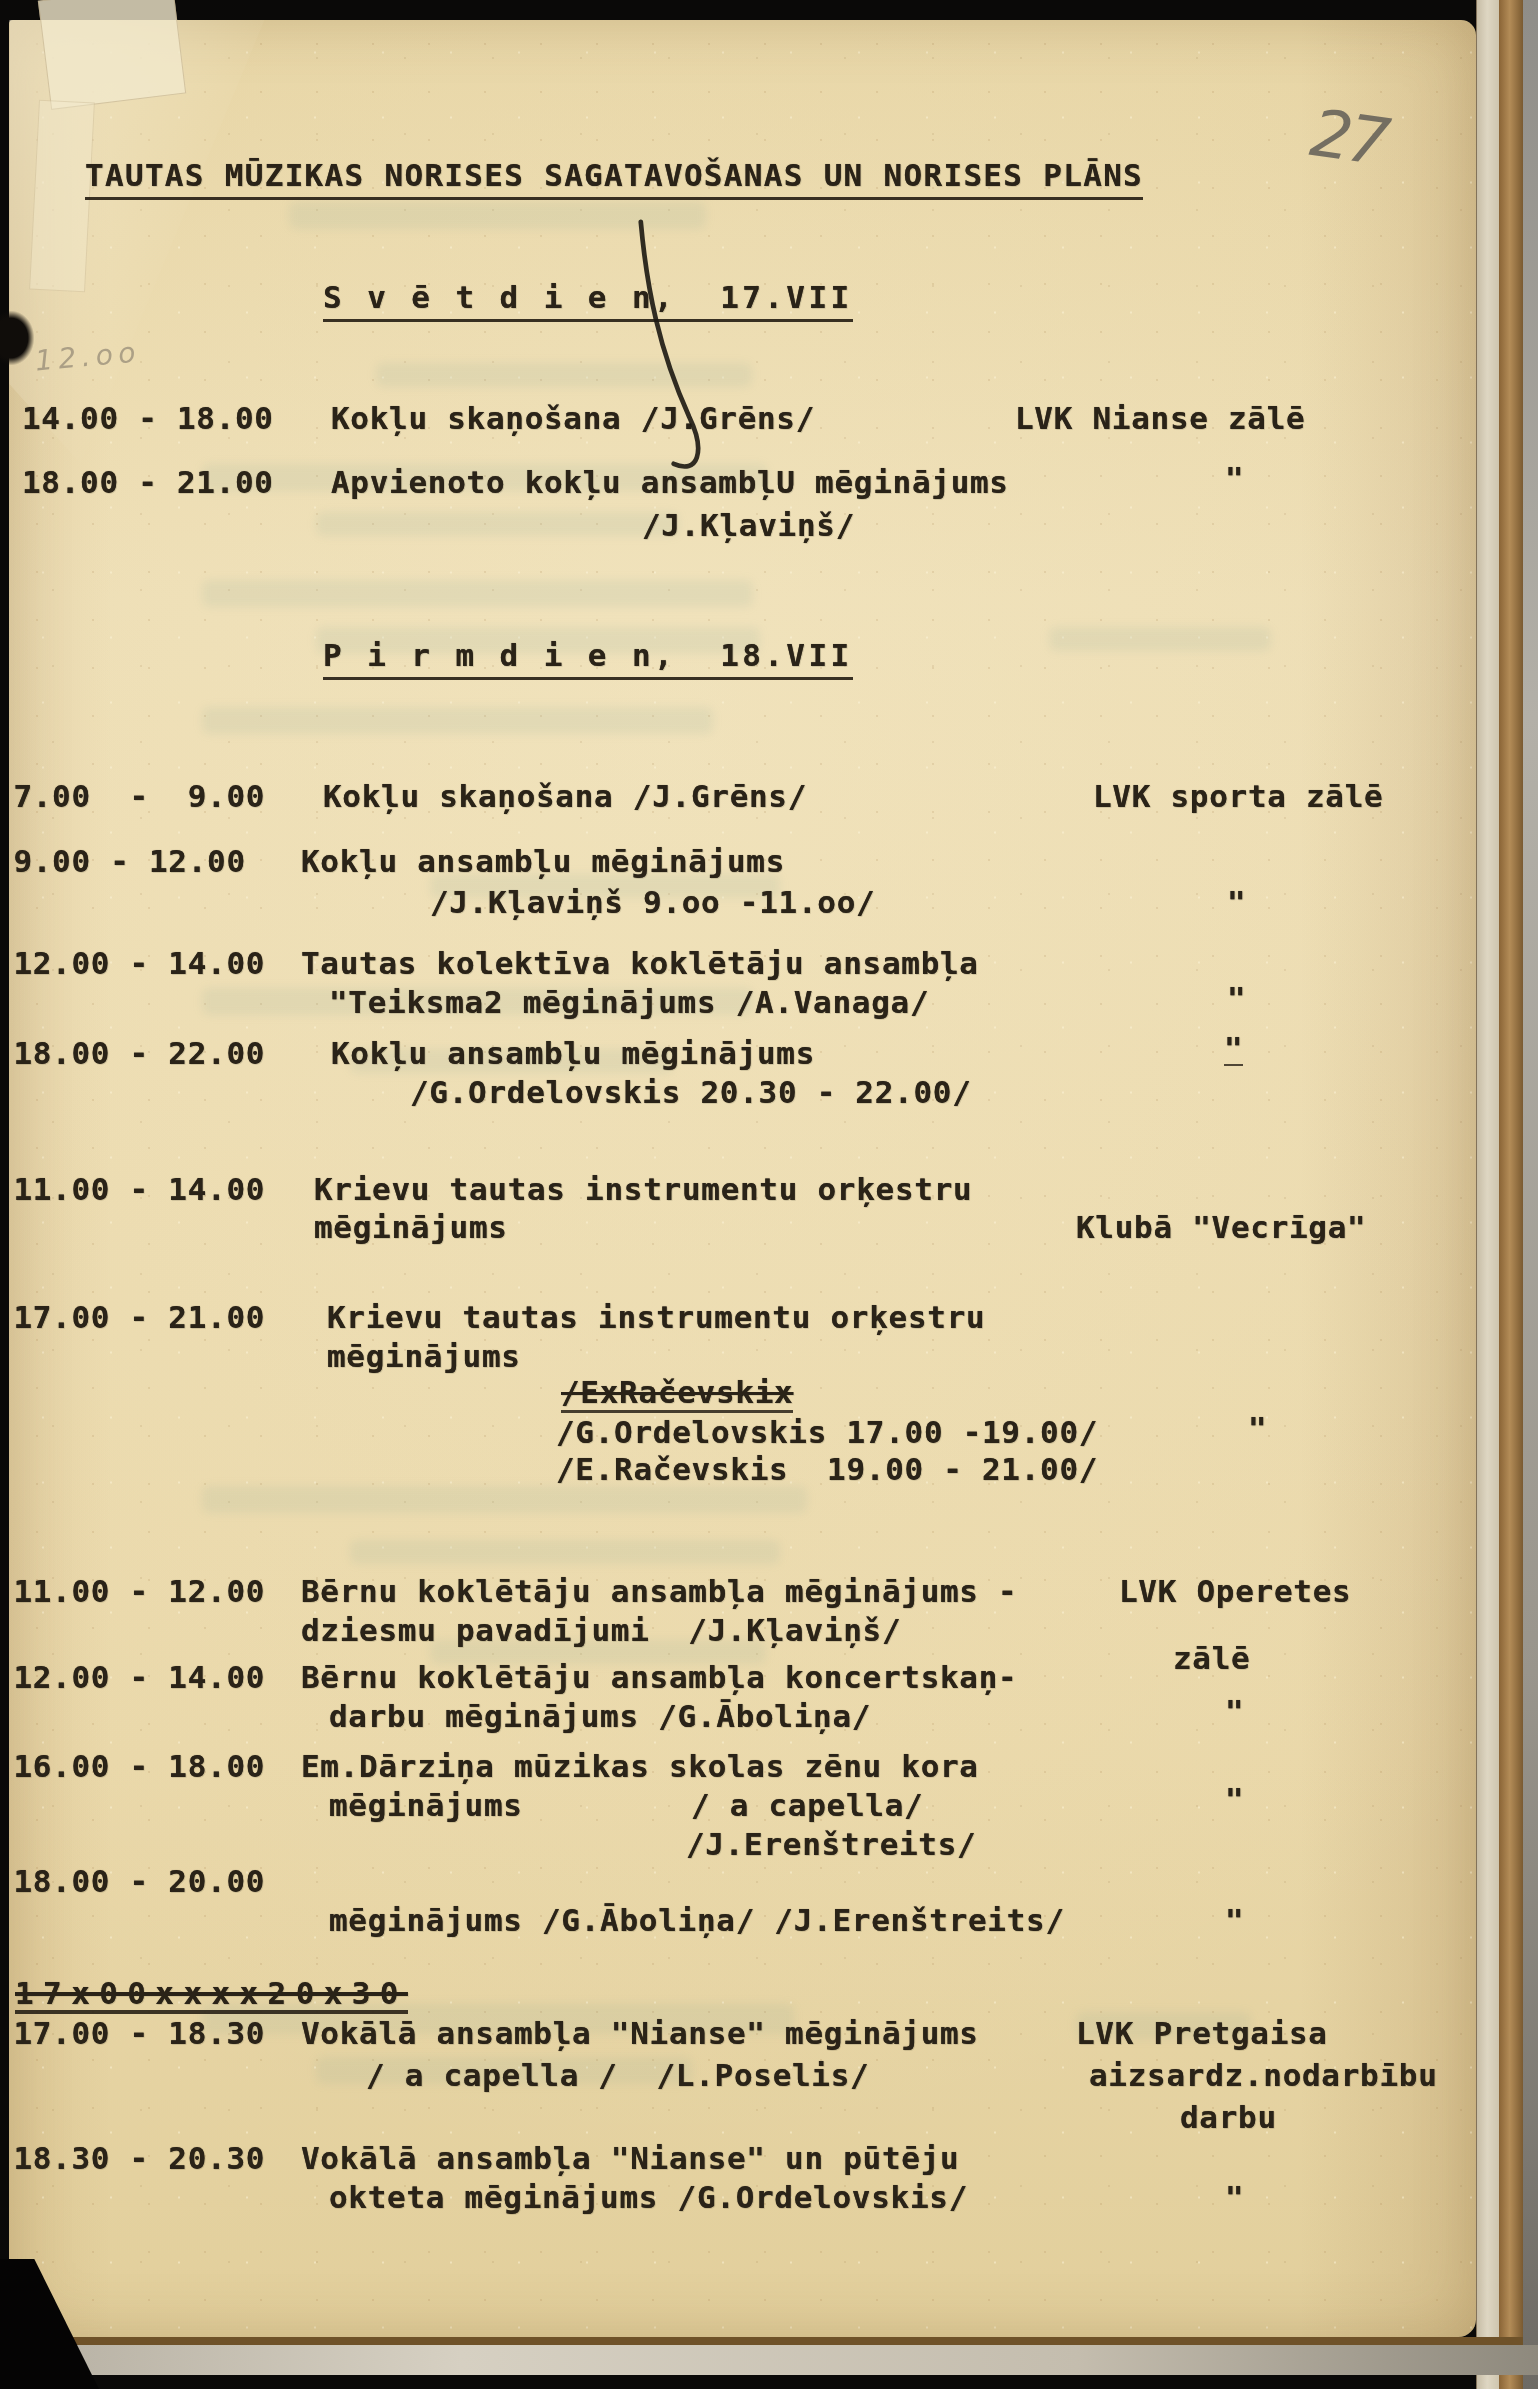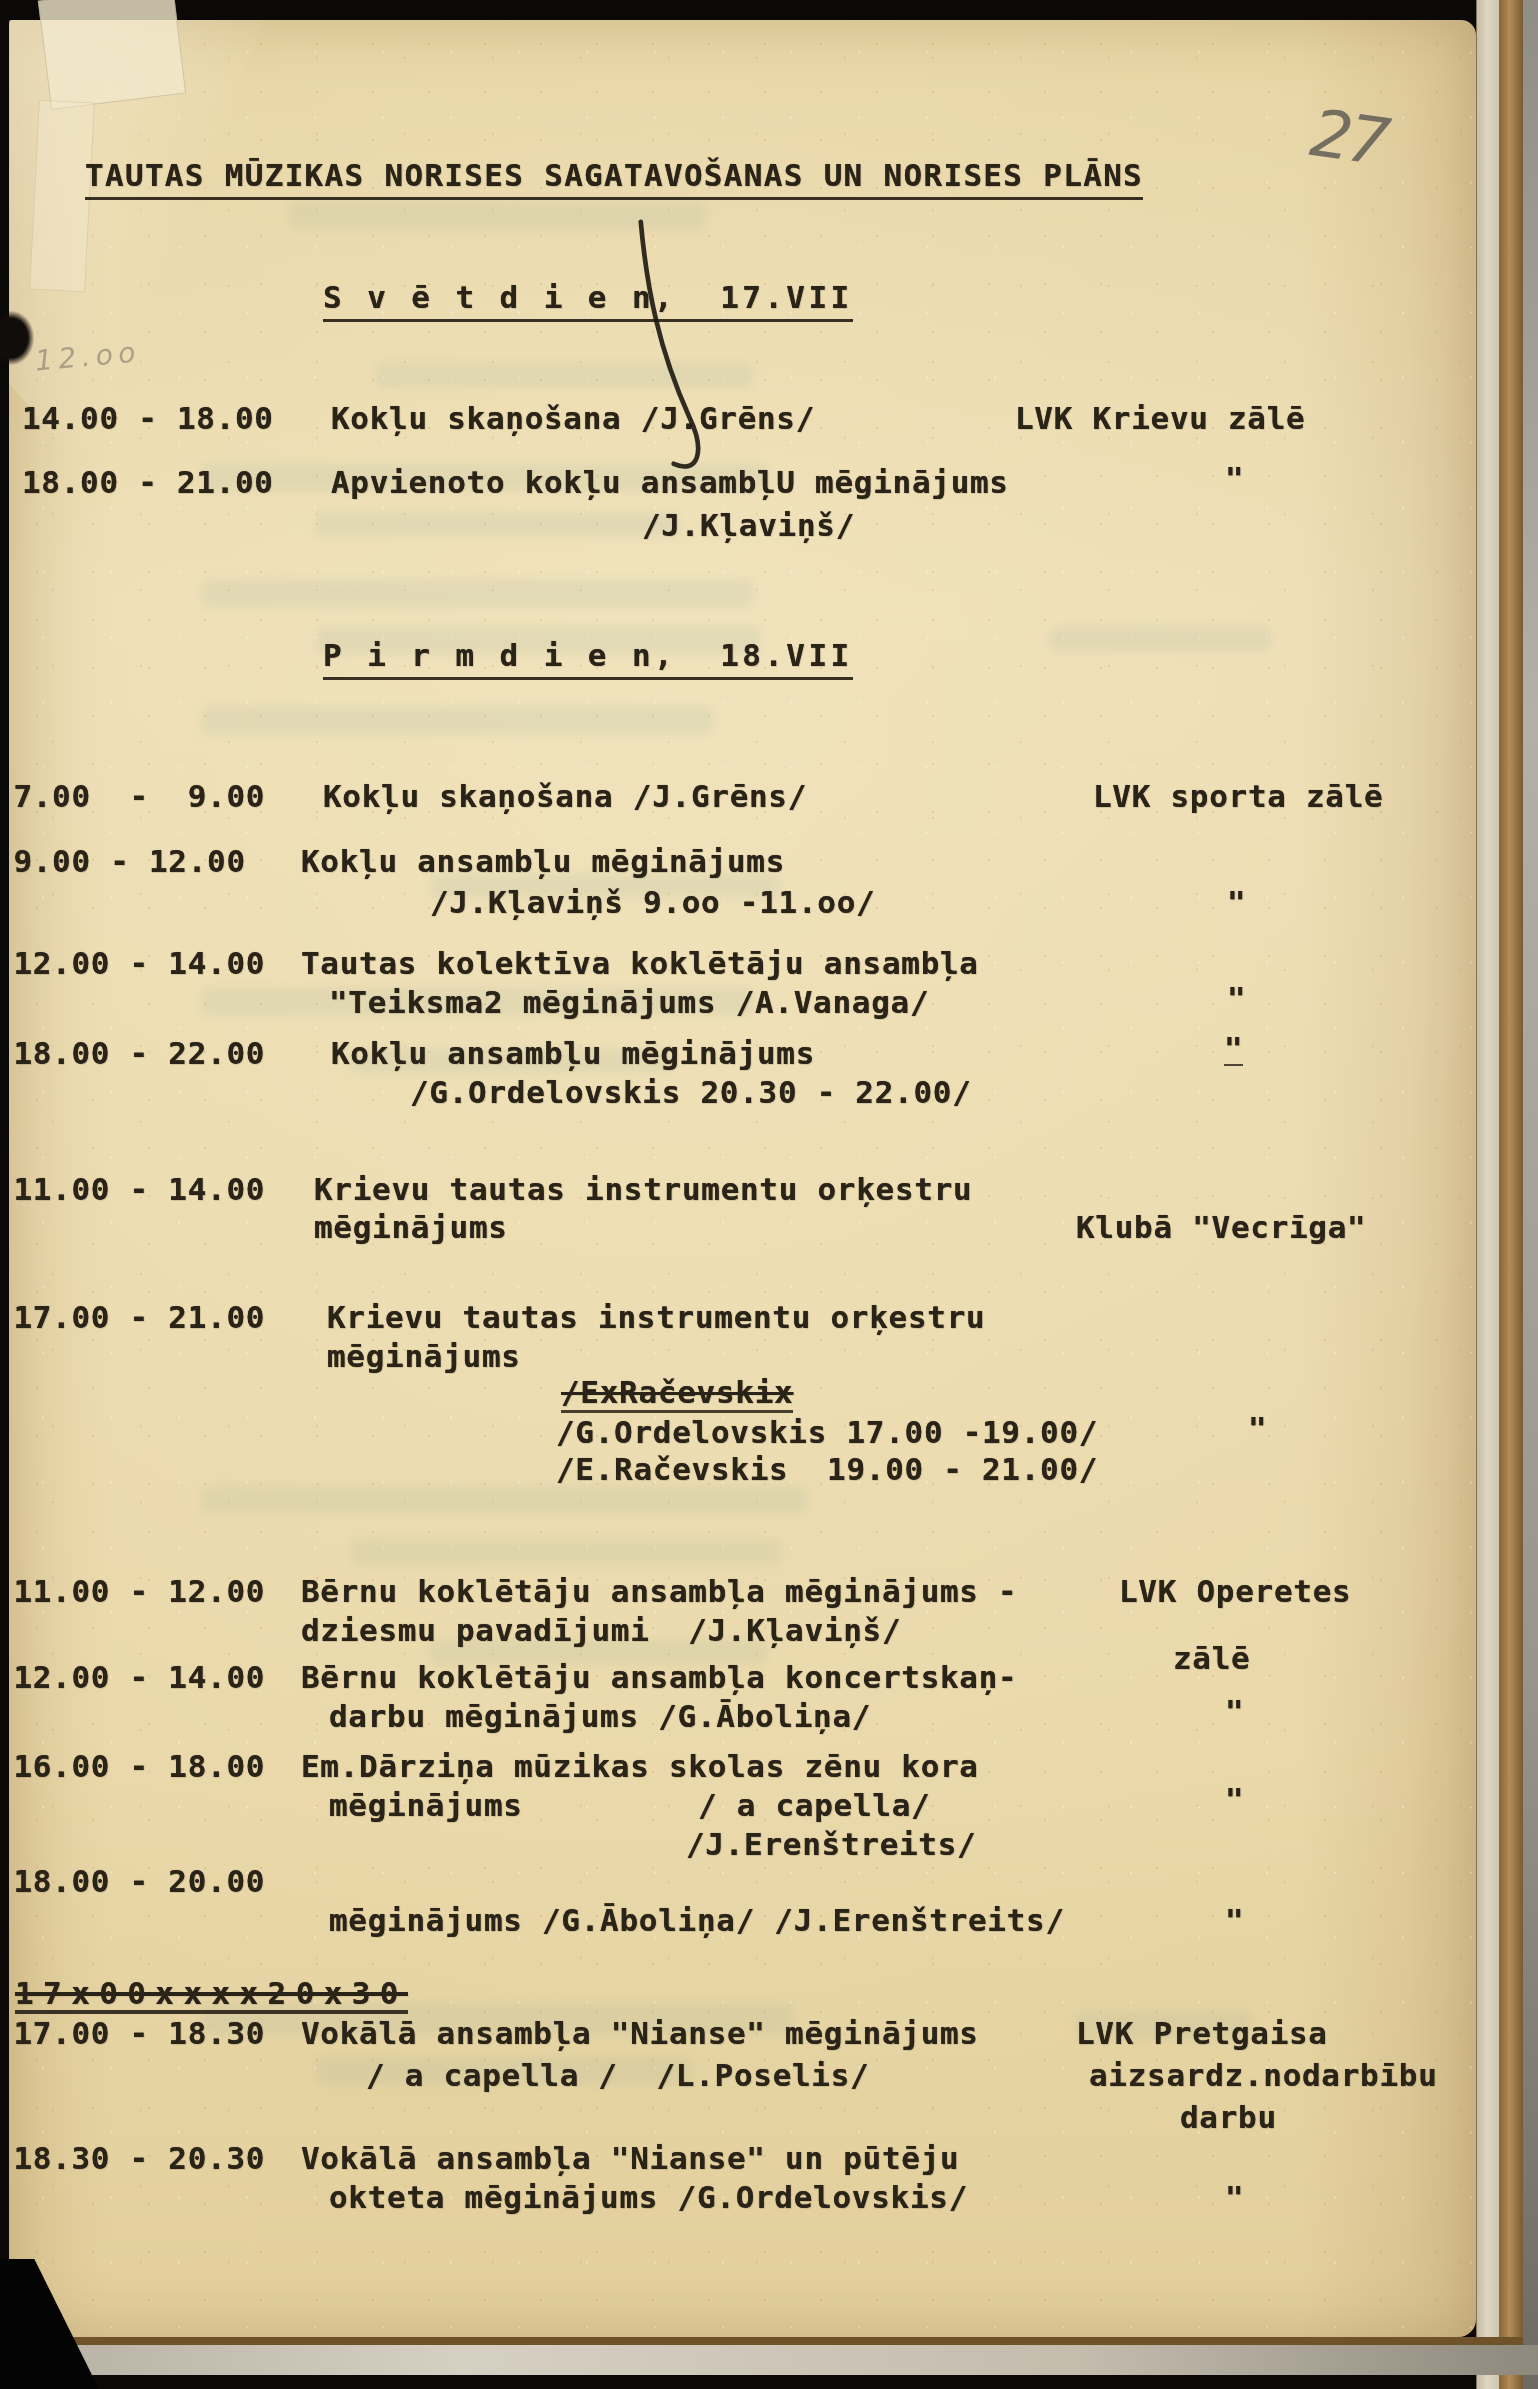--- a/index.html
+++ b/index.html
@@ -74,21 +74,21 @@
 
   <span class="hw" style="left:1311px;top:100px;font-size:65px;color:rgba(96,93,86,.85);transform:rotate(8deg);letter-spacing:-4px;">27</span>
   <span class="hw" style="left:35px;top:340px;font-size:28px;color:rgba(120,112,98,.55);transform:rotate(-5deg);letter-spacing:5.4px;">12.oo</span>
 
   <span class="t title ul" style="left:85px;top:160px;">TAUTAS MŪZIKAS NORISES SAGATAVOŠANAS UN NORISES PLĀNS</span>
 
   <span class="t ul" style="left:323px;top:282px;letter-spacing:3.4px;">S v ē t d i e n,  17.VII</span>
 
   <span class="t" style="left:22px;top:403px;">14.00 - 18.00</span>
   <span class="t" style="left:331px;top:403px;">Kokļu skaņošana /J.Grēns/</span>
-  <span class="t" style="left:1015px;top:403px;">LVK Krievu zālē</span>
+  <span class="t" style="left:1015px;top:403px;">LVK Nianse zālē</span>
 
   <span class="t" style="left:22px;top:467px;">18.00 - 21.00</span>
   <span class="t" style="left:331px;top:467px;">Apvienoto kokļu ansambļU mēginājums</span>
   <span class="t" style="left:1225px;top:463px;">"</span>
   <span class="t" style="left:642px;top:510px;">/J.Kļaviņš/</span>
 
   <span class="t ul" style="left:323px;top:640px;letter-spacing:3.4px;">P i r m d i e n,  18.VII</span>
 
   <span class="t" style="left:13.4px;top:781px;">7.00  -  9.00</span>
   <span class="t" style="left:323px;top:781px;">Kokļu skaņošana /J.Grēns/</span>
@@ -129,21 +129,21 @@
   <span class="t" style="left:1173px;top:1615px;margin-top:28px;">zālē</span>
 
   <span class="t" style="left:13.4px;top:1662px;">12.00 - 14.00</span>
   <span class="t" style="left:301px;top:1662px;">Bērnu koklētāju ansambļa koncertskaņ-</span>
   <span class="t" style="left:329px;top:1701px;">darbu mēginājums /G.Āboliņa/</span>
   <span class="t" style="left:1225px;top:1696px;">"</span>
 
   <span class="t" style="left:13.4px;top:1751px;">16.00 - 18.00</span>
   <span class="t" style="left:301px;top:1751px;">Em.Dārziņa mūzikas skolas zēnu kora</span>
   <span class="t" style="left:329px;top:1790px;">mēginājums</span>
-  <span class="t" style="left:691px;top:1790px;margin-left:7px;">/ a capella/</span>
+  <span class="t" style="left:691px;top:1790px;">/ a capella/</span>
   <span class="t" style="left:1225px;top:1784px;">"</span>
   <span class="t" style="left:686px;top:1829px;">/J.Erenštreits/</span>
 
   <span class="t" style="left:13.4px;top:1866px;">18.00 - 20.00</span>
   <span class="t" style="left:329px;top:1905px;">mēginājums /G.Āboliņa/ /J.Erenštreits/</span>
   <span class="t" style="left:1225px;top:1905px;">"</span>
 
   <span class="t struckline" style="left:15px;top:1978px;">17x00xxxx20x30</span>
 
   <span class="t" style="left:13.4px;top:2018px;">17.00 - 18.30</span>

